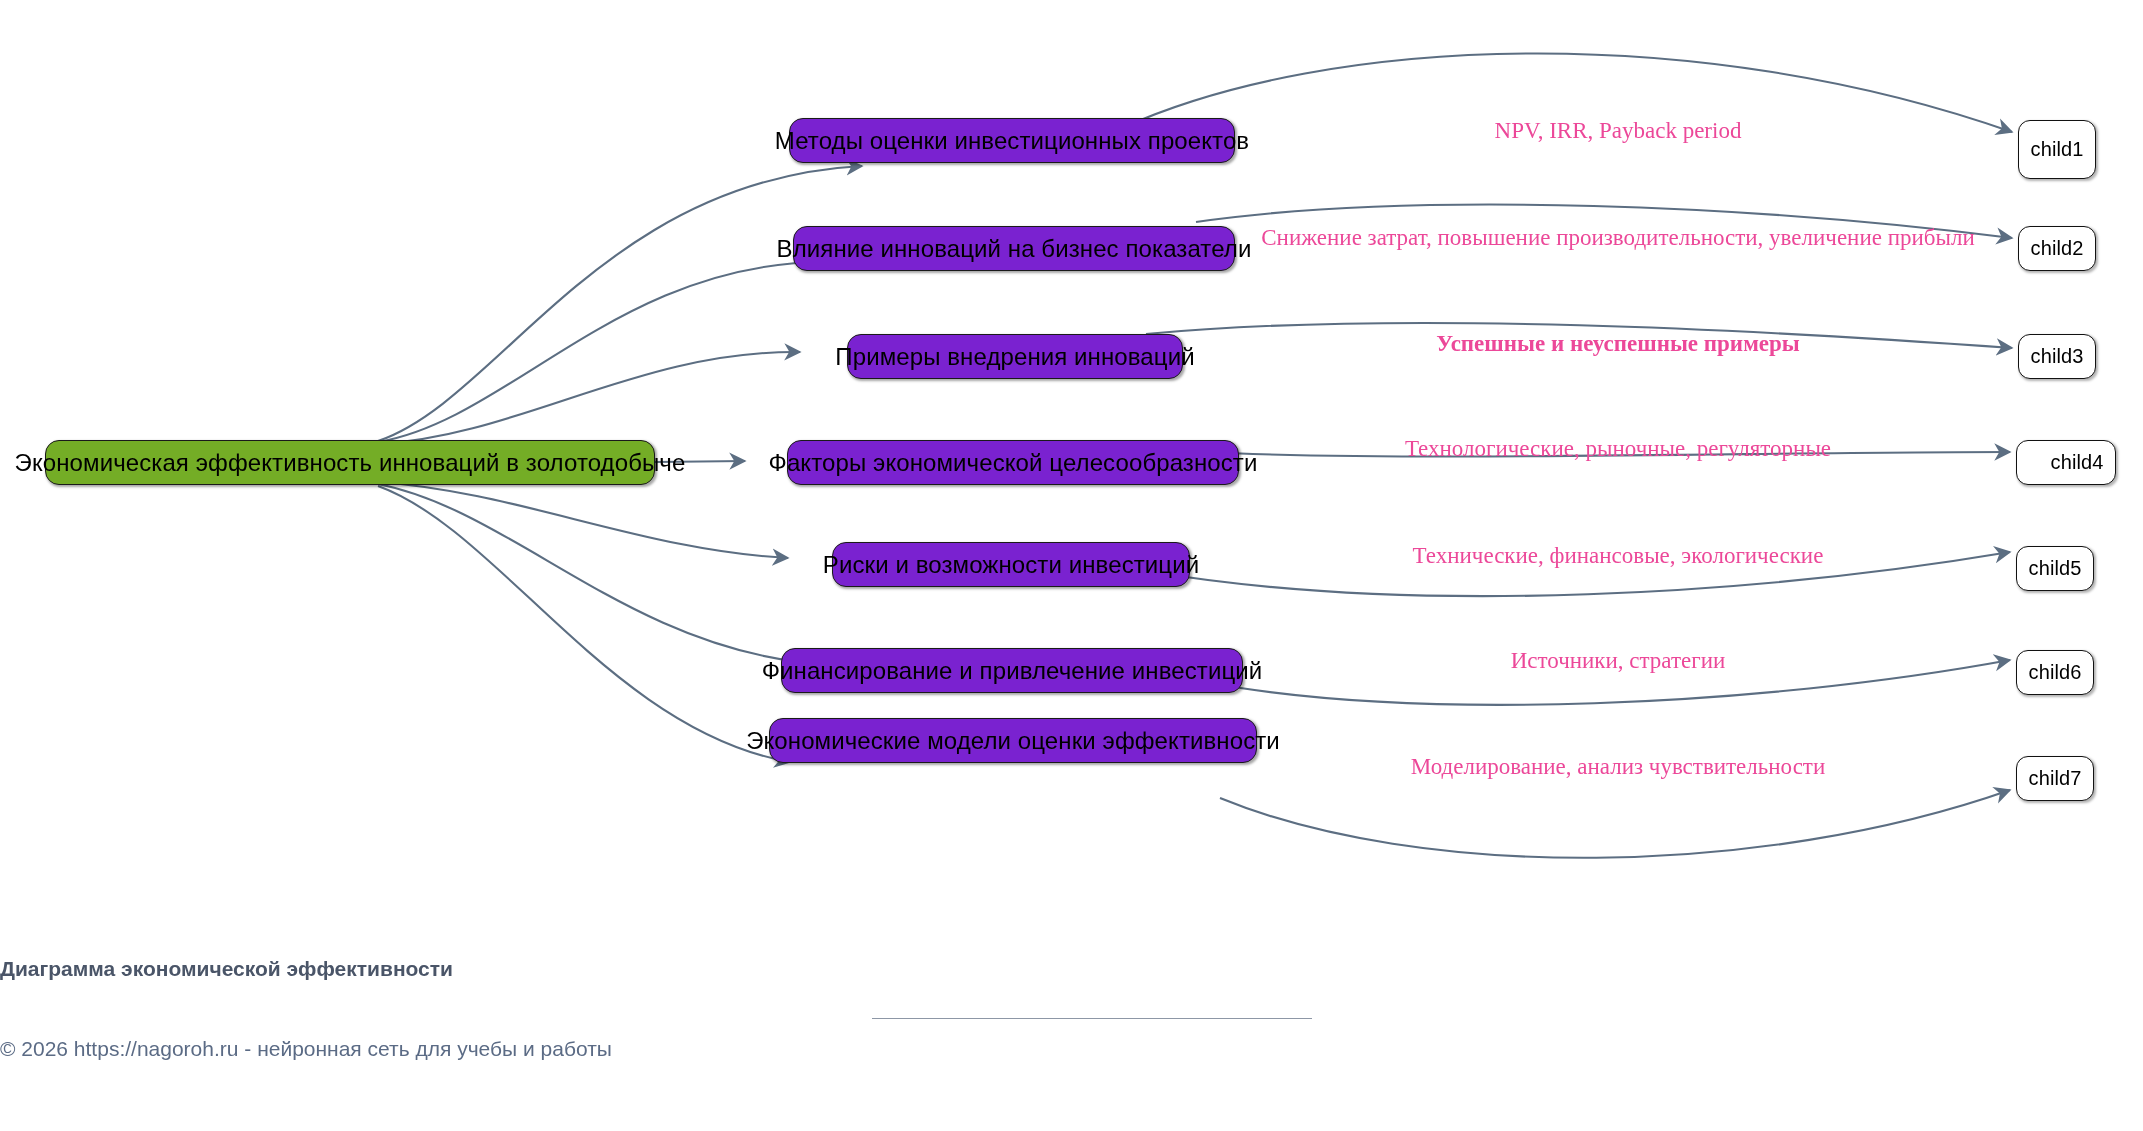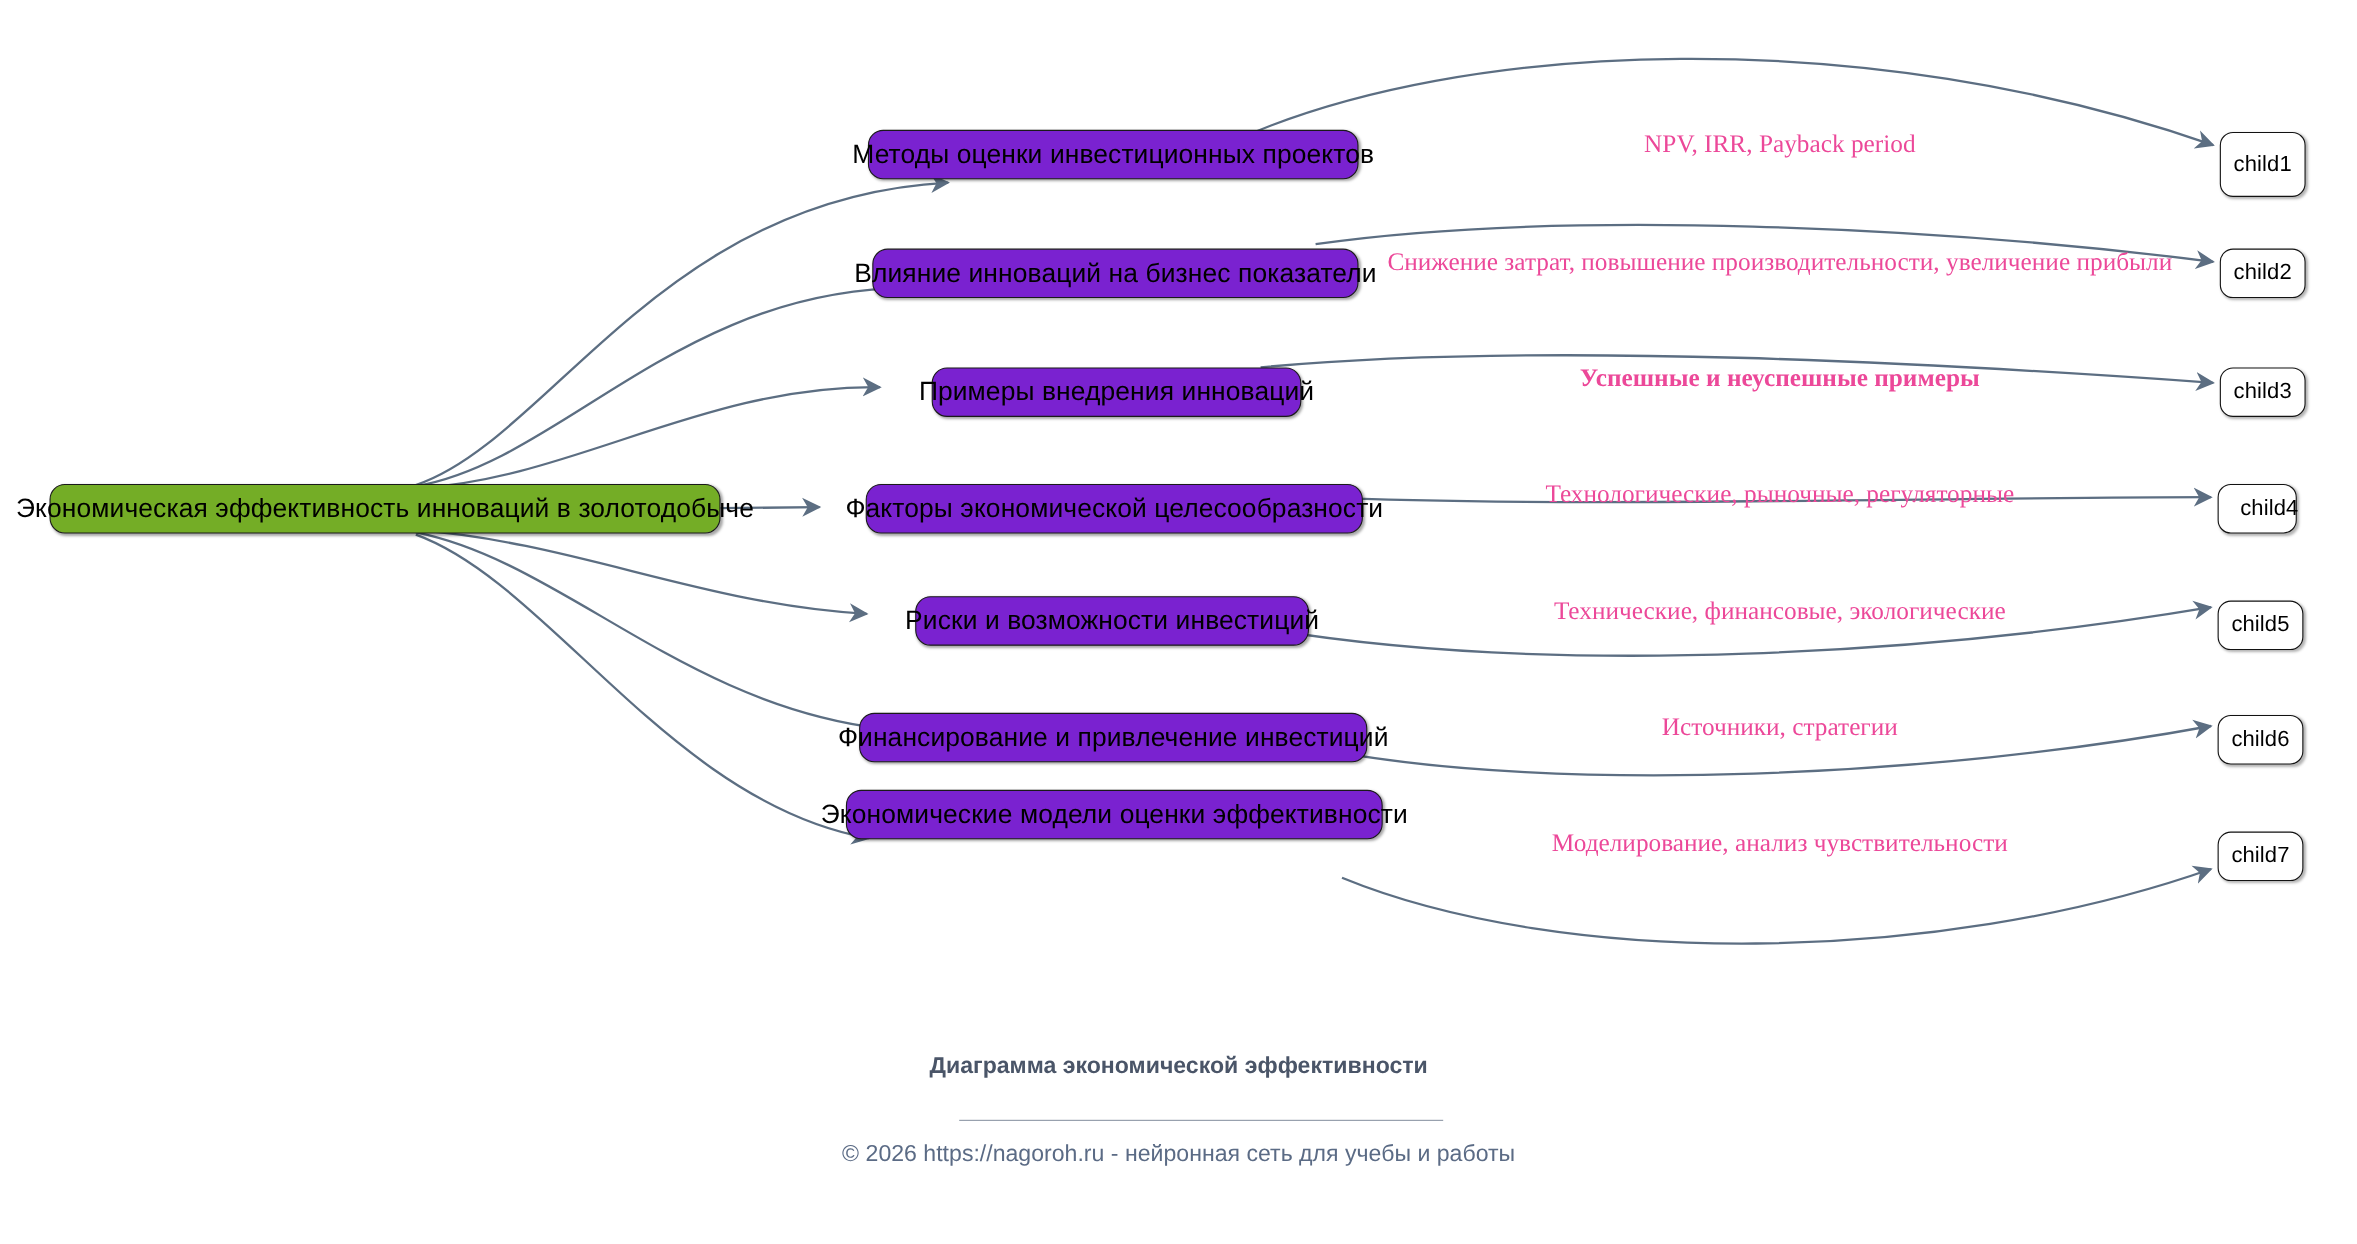--- a/index.html
+++ b/index.html
@@ -65,21 +65,20 @@
     font-family: "Liberation Serif", serif;
     font-size: 23px;
     color: #ec4899;
     white-space: nowrap;
   }
 
   .footer {
     position: absolute;
     left: 0;
     width: 2143px;
-    text-align: center;
   }
   .footer-title {
     top: 955px;
     font-size: 21px;
     font-weight: bold;
     color: #4a5568;
     line-height: 1.35;
   }
   .footer-rule {
     position: absolute;
@@ -162,21 +161,21 @@
 </div>
 
 <div class="node node-child" style="left:2018px; top:226px; width:78px; height:45px;">
   <span>child2</span>
 </div>
 
 <div class="node node-child" style="left:2018px; top:334px; width:78px; height:45px;">
   <span>child3</span>
 </div>
 
-<div class="node node-child" style="left:2016px; top:440px; width:72px; height:45px;padding-left:22px;">
+<div class="node node-child" style="left:2016px; top:440px; width:100px; height:45px;padding-left:22px;">
   <span>child4</span>
 </div>
 
 <div class="node node-child" style="left:2016px; top:546px; width:78px; height:45px;">
   <span>child5</span>
 </div>
 
 <div class="node node-child" style="left:2016px; top:650px; width:78px; height:45px;">
   <span>child6</span>
 </div>

